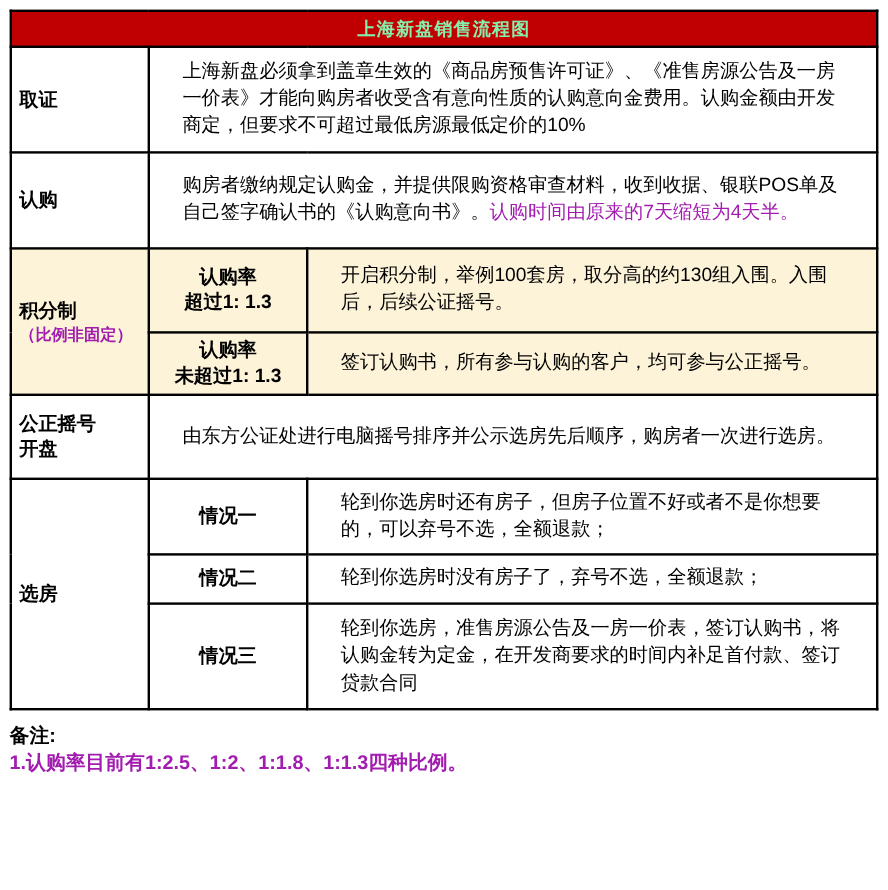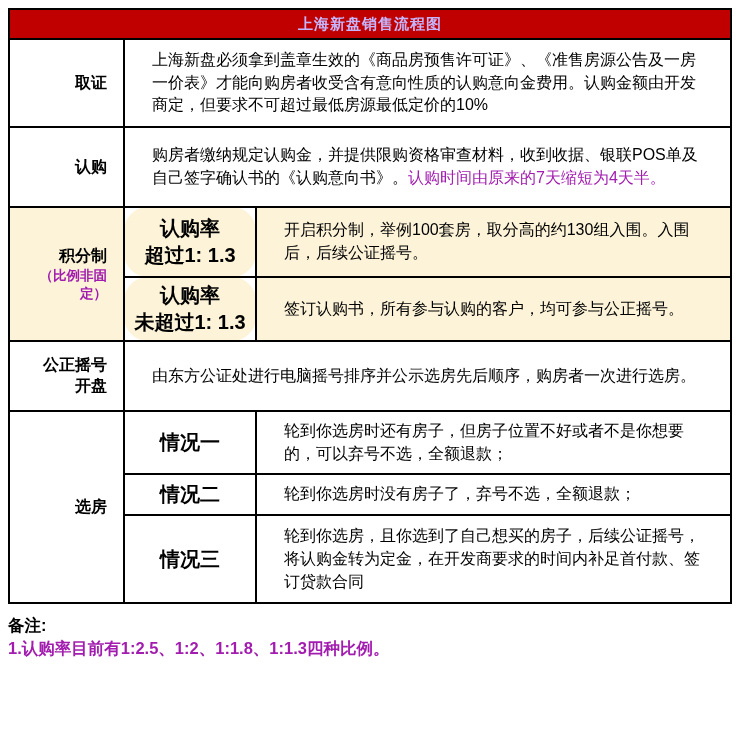--- a/index.html
+++ b/index.html
@@ -15,41 +15,40 @@
   table.flow {
     width: 724px;
     border-collapse: collapse;
     table-layout: fixed;
   }
   table.flow td {
     border: 2px solid #000;
   }
   .title-cell {
     background: #C00000;
-    color: #c4b5fd;
+    color: #86efac;
     font-weight: bold;
     text-align: center;
     font-size: 15px;
     height: 30px;
     letter-spacing: 1px;
   }
   td.label {
-    text-align: right;
+    text-align: left;
     vertical-align: middle;
     font-weight: bold;
     font-size: 16px;
-    padding: 4px 16px;
+    padding: 4px 6px;
   }
   td.cond {
     text-align: center;
     vertical-align: middle;
     font-weight: bold;
-    font-size: 20px;
+    font-size: 16px;
     padding: 4px 2px;
-    border-radius: 24px;
   }
   td.content {
     padding: 8px 27px;
     font-size: 16px;
     line-height: 1.42;
     vertical-align: middle;
     text-align: left;
   }
   tr.highlight td { background: #FCF3D8; }
   .red { color: #a21caf; }
@@ -128,21 +127,21 @@
     <td rowspan="3" class="label">选房</td>
     <td class="cond">情况一</td>
     <td class="content">轮到你选房时还有房子，但房子位置不好或者不是你想要的，可以弃号不选，全额退款；</td>
   </tr>
   <tr class="r5b">
     <td class="cond">情况二</td>
     <td class="content">轮到你选房时没有房子了，弃号不选，全额退款；</td>
   </tr>
   <tr class="r5c">
     <td class="cond">情况三</td>
-    <td class="content">轮到你选房，且你选到了自己想买的房子，后续公证摇号，将认购金转为定金，在开发商要求的时间内补足首付款、签订贷款合同</td>
+    <td class="content">轮到你选房，准售房源公告及一房一价表，签订认购书，将认购金转为定金，在开发商要求的时间内补足首付款、签订贷款合同</td>
   </tr>
 </tbody>
   </table>
 
 <div class="notes">
   <div>备注:</div>
   <div class="red">1.认购率目前有1:2.5、1:2、1:1.8、1:1.3四种比例。</div>
 </div>
 
 </body></html>

